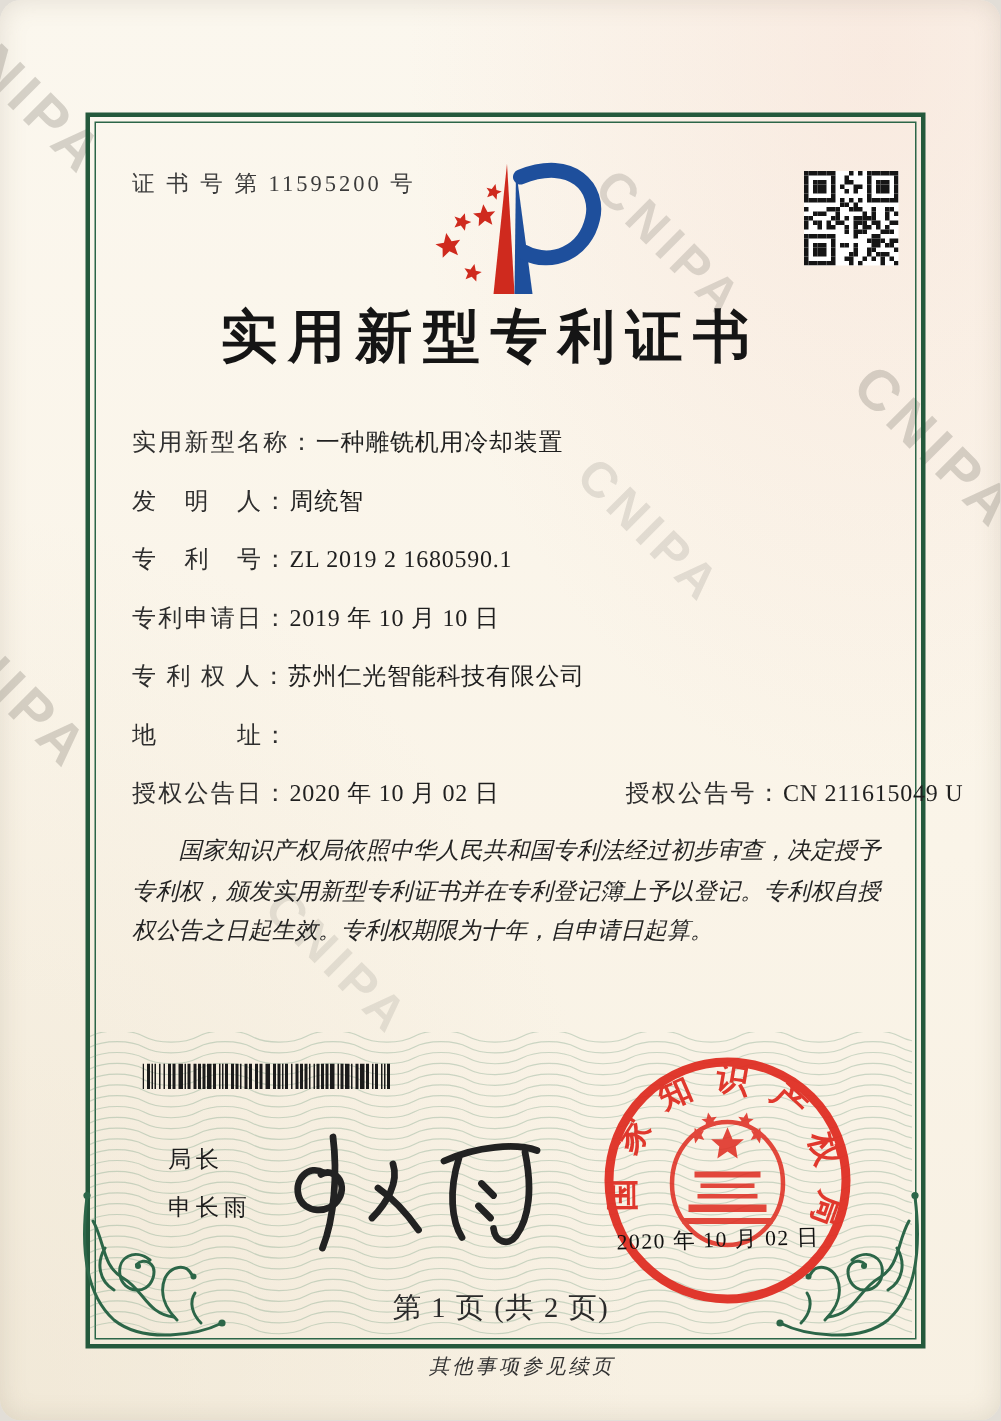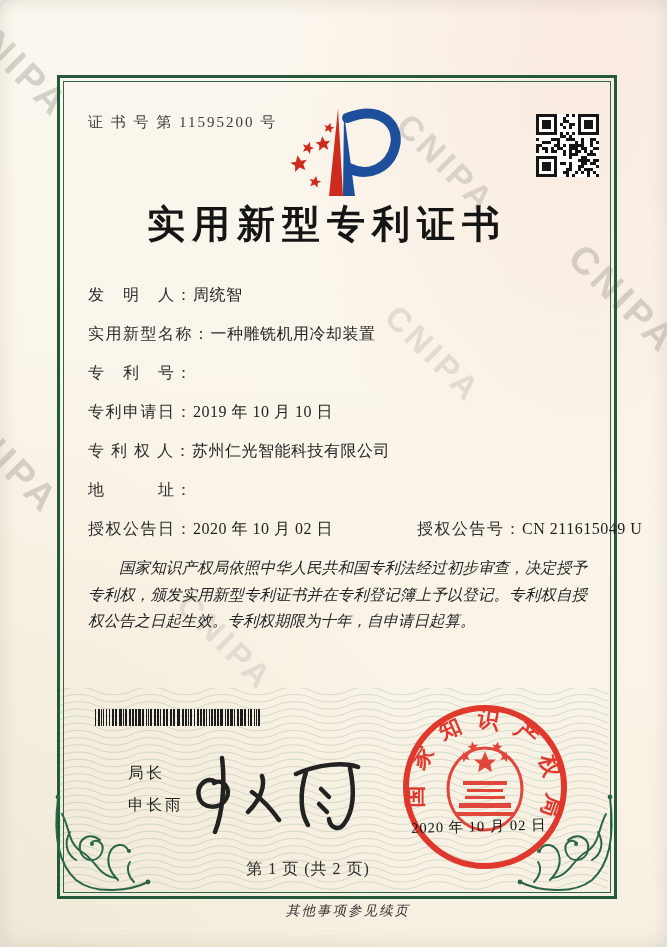--- a/index.html
+++ b/index.html
@@ -30,28 +30,28 @@
   .flabel{letter-spacing:1.5px;color:#2e2e2e;}
   .fvalue{letter-spacing:0.5px;color:#1f1f1f;}
   .grant2{margin-left:84px;}
   
   .paras{position:absolute;left:88px;top:555px;width:499px;font-size:15.5px;line-height:26.5px;
     color:#242424;text-align:justify;font-style:italic;}
   .paras p{margin:0;text-indent:2em;font-style:italic;}
   
   .guilloche{position:absolute;left:60px;top:688px;width:548px;height:202px;pointer-events:none;}
   .barcode{position:absolute;left:95px;top:709px;width:170px;height:17px;}
-  .signer{position:absolute;left:128px;top:763px;font-size:15.5px;color:#1d1d1d;letter-spacing:3px;}
+  .signer{position:absolute;left:112px;top:763px;font-size:15.5px;color:#1d1d1d;letter-spacing:3px;}
   .signer div{margin-bottom:11px;}
   .sig-script{position:absolute;left:178px;top:742px;width:210px;height:105px;}
   .seal{position:absolute;left:399px;top:701px;width:172px;height:172px;opacity:0.93;}
   .seal-date{position:absolute;left:411px;top:817px;width:150px;font-size:14.5px;
     letter-spacing:1px;color:#111;transform:rotate(-1.5deg);}
-  .pageinfo{position:absolute;left:57px;top:859px;width:502px;text-align:center;
-    font-size:16px;color:#2b2b2b;letter-spacing:1px;}
+  .pageinfo{position:absolute;left:57px;top:859px;width:554px;text-align:center;
+    font-size:19px;color:#2b2b2b;letter-spacing:1px;}
   .footnote{position:absolute;left:71px;top:902px;width:554px;text-align:center;
     font-size:13.5px;color:#333;font-style:italic;letter-spacing:2px;}
   .flourish{position:absolute;width:112px;height:112px;pointer-events:none;}
   .fl-bl{left:48px;top:784px;}
   .fl-br{left:508px;top:784px;transform:scaleX(-1);}
 </style>
 </head>
 <body>
 
 <div id="stage">
@@ -364,29 +364,30 @@
         <rect x="30" y="60" width="3" height="3" fill="#151515"></rect>
         <rect x="36" y="60" width="3" height="3" fill="#151515"></rect>
         <rect x="51" y="60" width="3" height="3" fill="#151515"></rect>
         <rect x="60" y="60" width="3" height="3" fill="#151515"></rect>
       </svg>
 
     <div class="title">实用新型专利证书</div>
 
     <div class="fields">
       <div class="frow">
+        <span class="flabel">实用新型名称：</span>
+        <span class="fvalue">一种雕铣机用冷却装置</span>
+      </div>
+      <div class="frow">
         <span class="flabel">发　明　人：</span>
         <span class="fvalue">周统智</span>
       </div>
       <div class="frow">
-        <span class="flabel">实用新型名称：</span>
-        <span class="fvalue">一种雕铣机用冷却装置</span>
-      </div>
-      <div class="frow">
         <span class="flabel">专　利　号：</span>
+        <span class="fvalue">ZL 2019 2 1680590.1</span>
       </div>
       <div class="frow">
         <span class="flabel">专利申请日：</span>
         <span class="fvalue">2019 年 10 月 10 日</span>
       </div>
       <div class="frow">
         <span class="flabel">专 利 权 人：</span>
         <span class="fvalue">苏州仁光智能科技有限公司</span>
       </div>
       <div class="frow">

